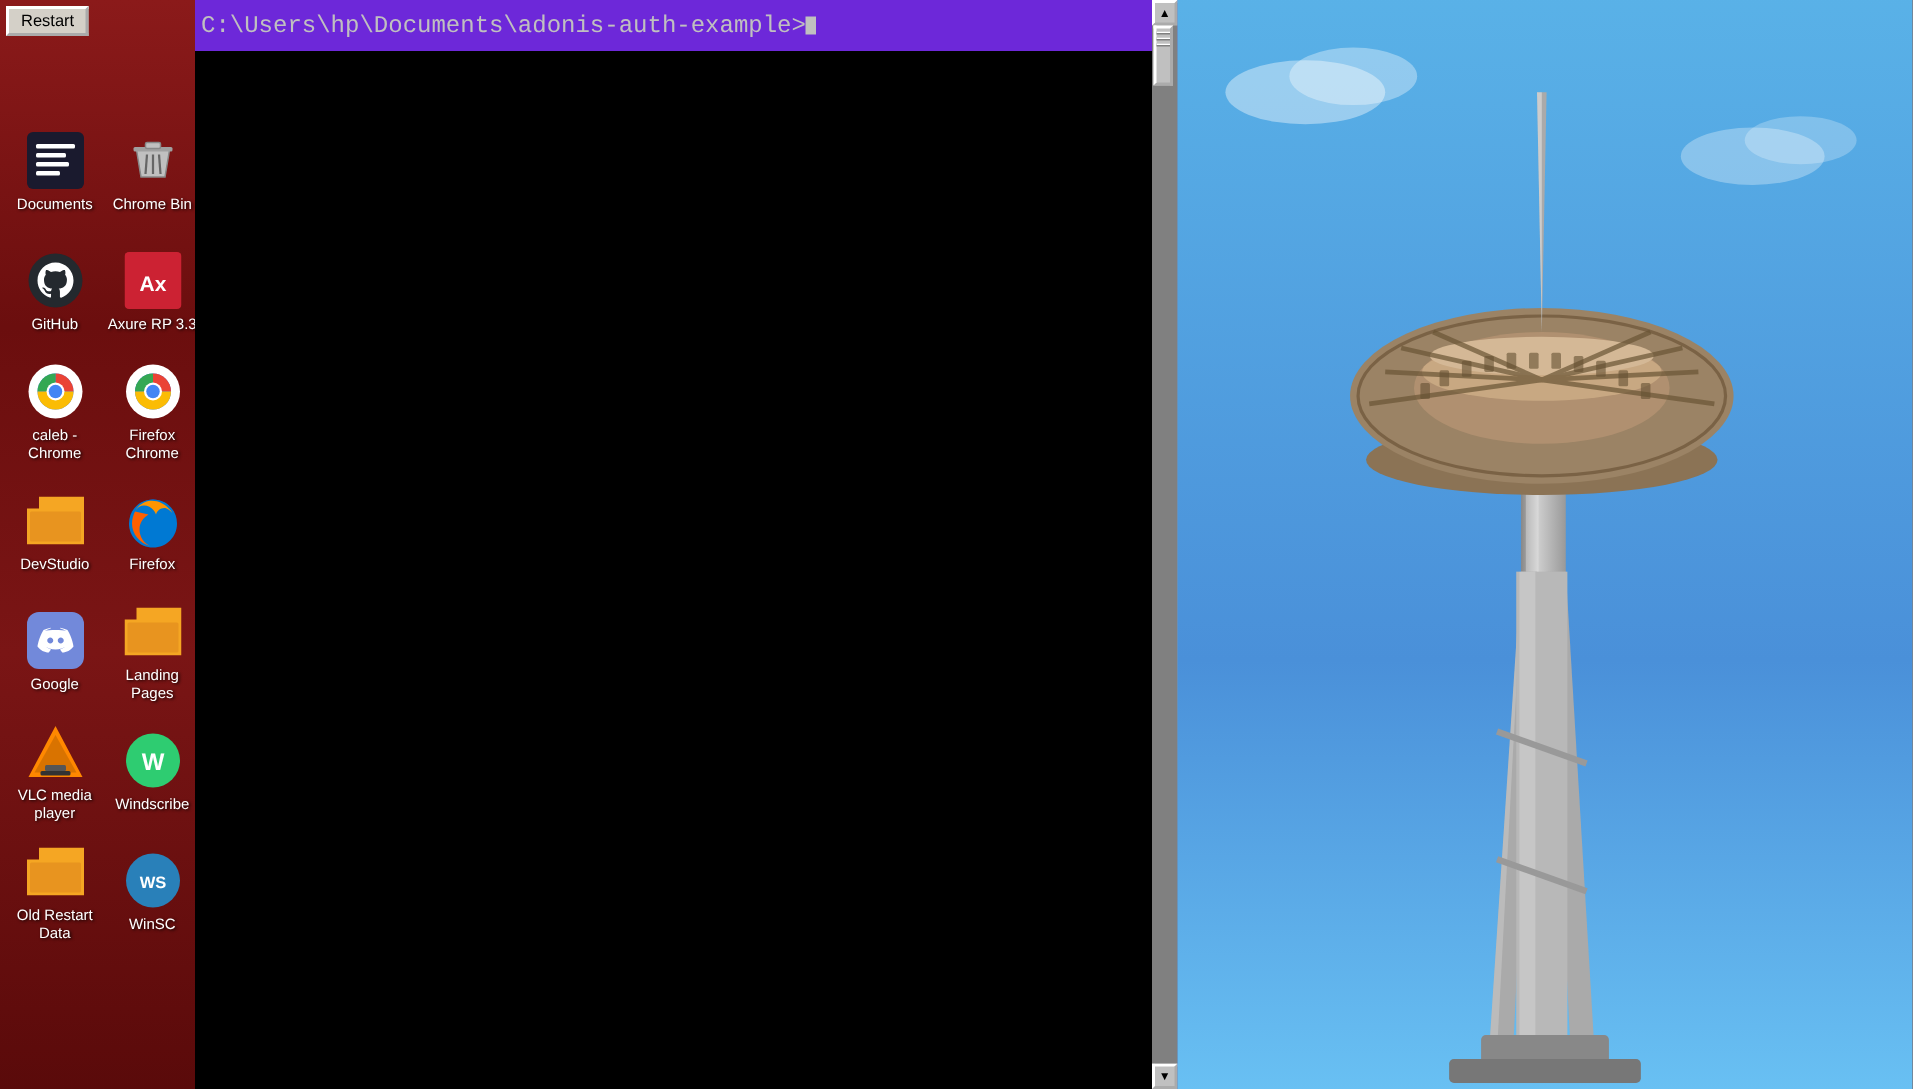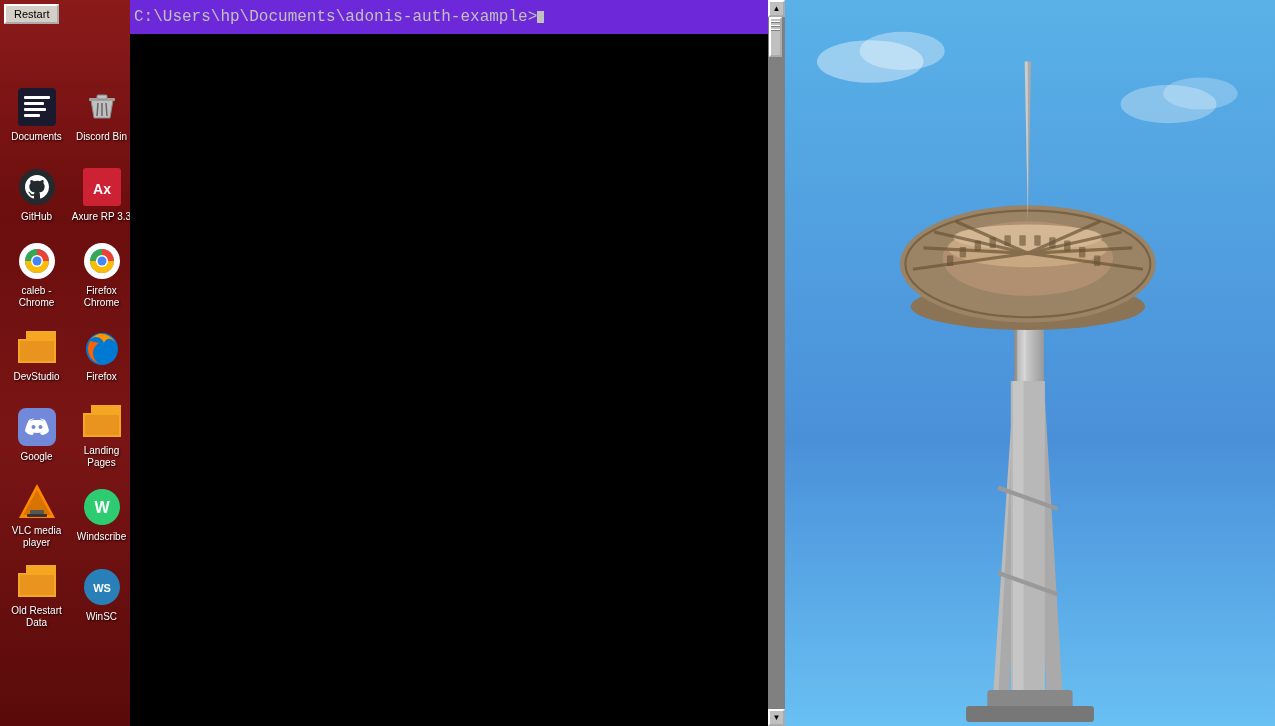--- a/index.html
+++ b/index.html
@@ -199,21 +199,21 @@
       <div class="icon-img">
         <svg width="38" height="38" viewBox="0 0 38 38">
           <path d="M8 12 L11 30 L27 30 L30 12 Z" fill="#c0c0c0" stroke="#888" stroke-width="1"></path>
           <rect x="6" y="10" width="26" height="3" rx="1" fill="#a0a0a0"></rect>
           <rect x="14" y="7" width="10" height="4" rx="1" fill="#c0c0c0" stroke="#888" stroke-width="1"></rect>
           <line x1="15" y1="15" x2="14" y2="28" stroke="#666" stroke-width="1.5"></line>
           <line x1="19" y1="15" x2="19" y2="28" stroke="#666" stroke-width="1.5"></line>
           <line x1="23" y1="15" x2="24" y2="28" stroke="#666" stroke-width="1.5"></line>
         </svg>
       </div>
-      <span class="icon-label">Discord Bin</span>
+      <span class="icon-label">Chrome Bin</span>
     </div>
 
     <div class="desktop-icon">
       <div class="icon-img">
         <svg width="38" height="38" viewBox="0 0 38 38">
           <circle cx="19" cy="19" r="18" fill="#24292e"></circle>
           <path d="M19 7C12.37 7 7 12.37 7 19c0 5.3 3.44 9.8 8.2 11.4.6.11.82-.26.82-.58v-2.02c-3.34.72-4.04-1.61-4.04-1.61-.54-1.38-1.33-1.75-1.33-1.75-1.08-.74.08-.72.08-.72 1.2.08 1.83 1.23 1.83 1.23 1.06 1.82 2.79 1.29 3.47.99.11-.77.42-1.29.76-1.59-2.67-.3-5.47-1.33-5.47-5.93 0-1.31.47-2.38 1.24-3.22-.12-.3-.54-1.52.12-3.17 0 0 1.01-.32 3.3 1.23a11.5 11.5 0 0 1 3-.4c1.02 0 2.04.13 3 .4 2.28-1.55 3.29-1.23 3.29-1.23.66 1.65.24 2.87.12 3.17.77.84 1.24 1.91 1.24 3.22 0 4.61-2.81 5.63-5.48 5.92.43.37.81 1.1.81 2.22v3.29c0 .32.22.7.82.58A12.01 12.01 0 0 0 31 19c0-6.63-5.37-12-12-12z" fill="white"></path>
         </svg>
       </div>
       <span class="icon-label">GitHub</span>

